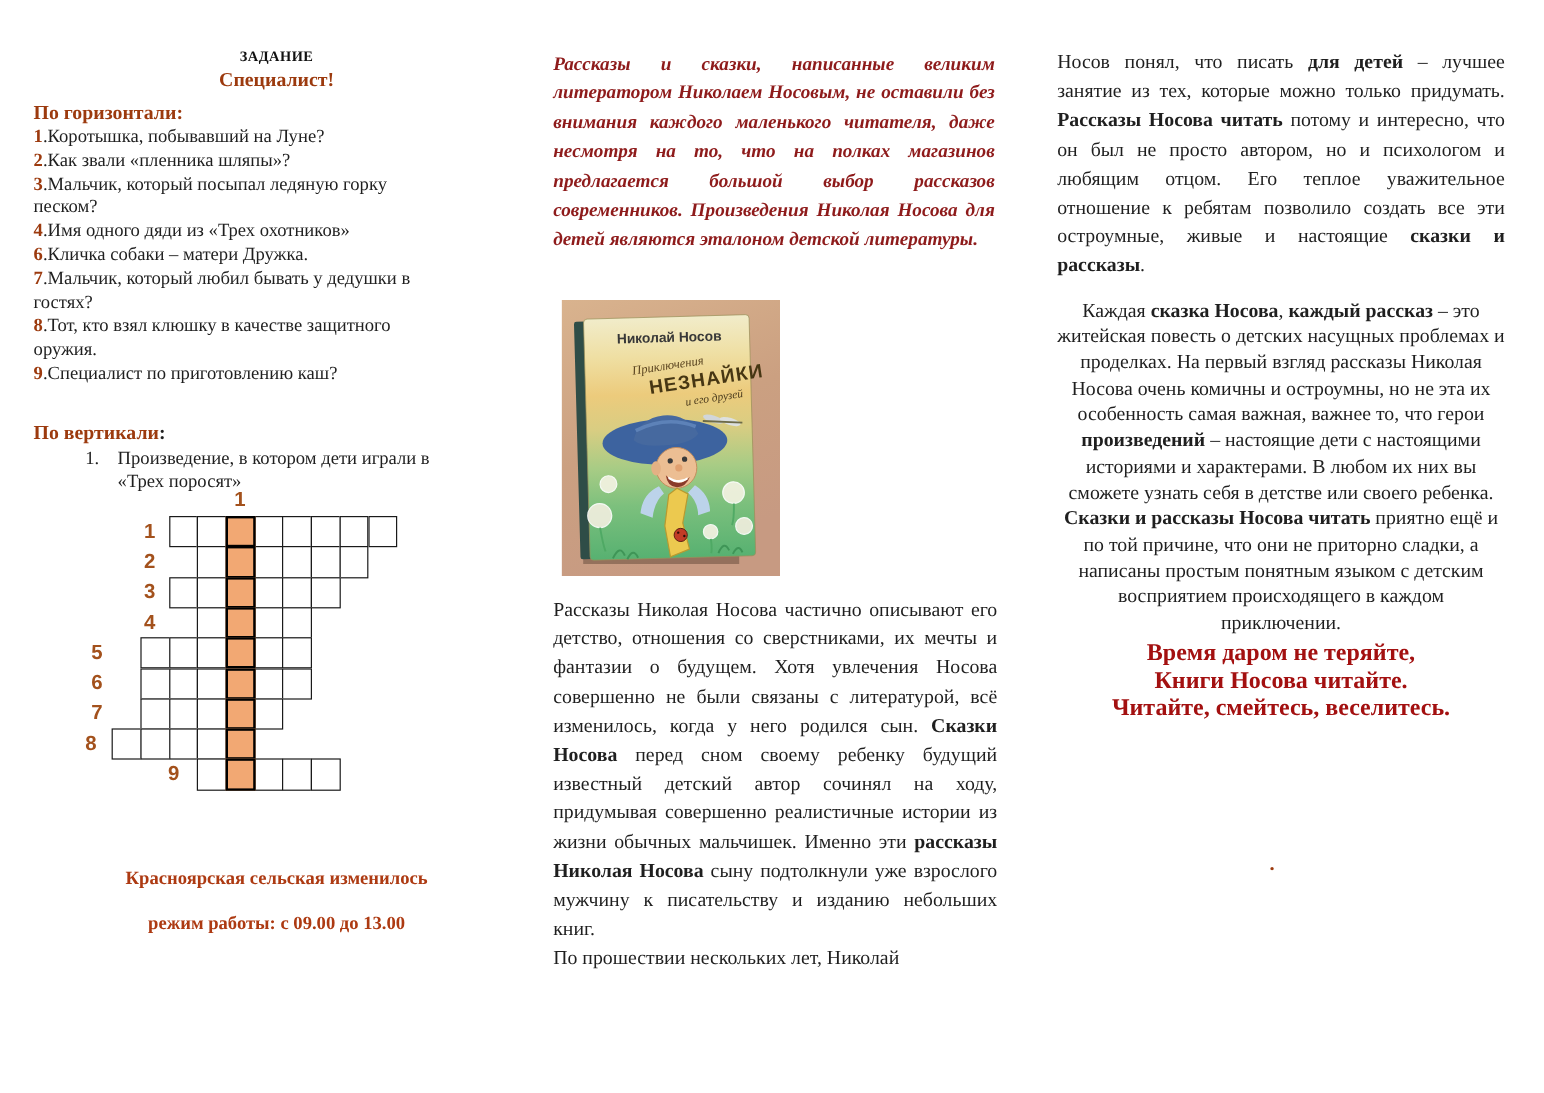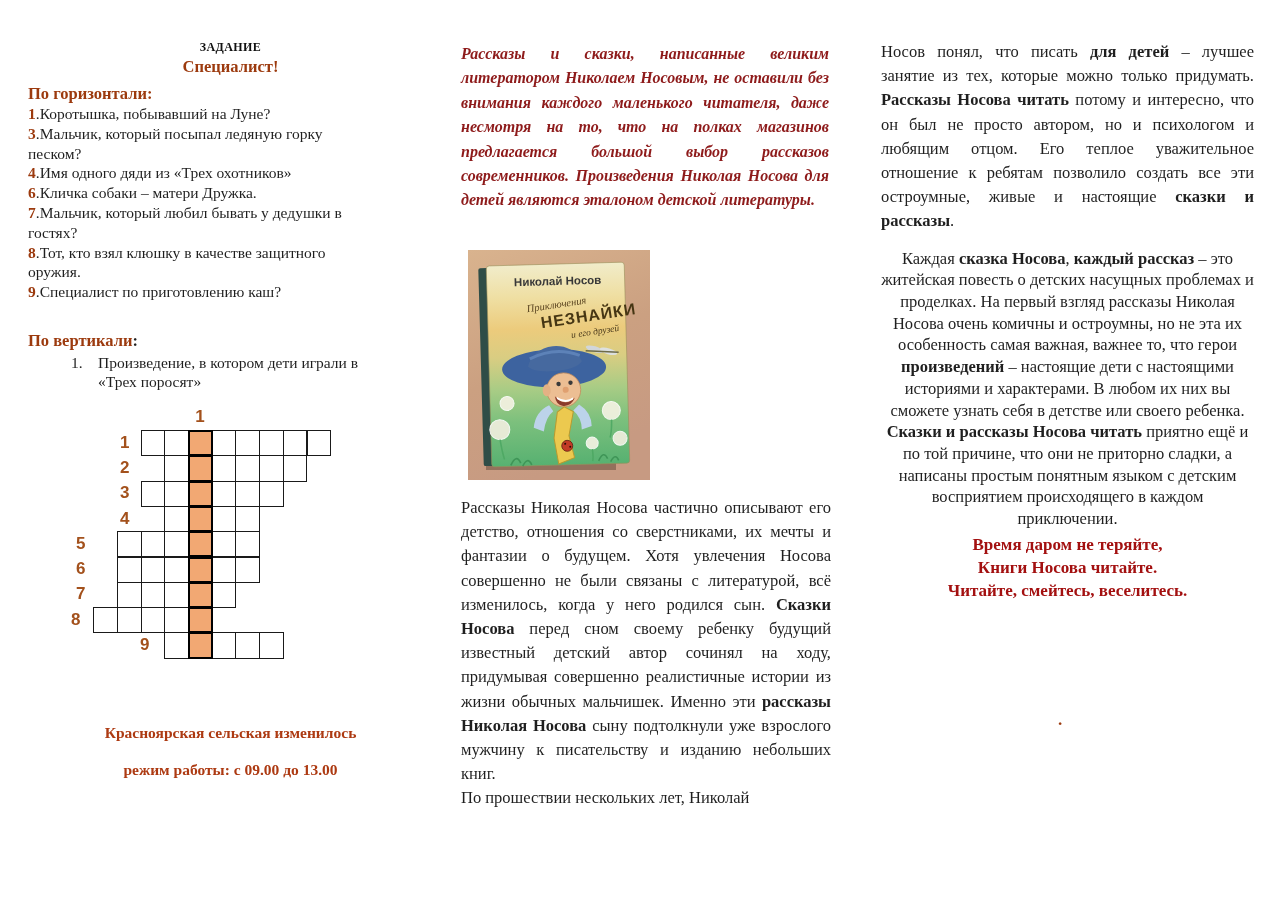--- a/index.html
+++ b/index.html
@@ -45,35 +45,36 @@
   .mid-body{position:absolute;left:461px;top:496px;width:370px;font-size:16.5px;
     line-height:24.2px;text-align:justify;}
   .mid-body p{margin:0;}
   .b{font-weight:bold;}
 
   
   .col-right{position:absolute;left:881px;top:40px;width:373px;}
   .r-p1{margin:0;font-size:16.5px;line-height:24.2px;text-align:justify;}
   .r-p2{margin:14px 0 0 0;font-size:16.5px;line-height:21.7px;text-align:center;}
   .outro{margin-top:3px;text-align:center;color:var(--brightred);font-weight:bold;
-    font-size:17px;line-height:23.2px;}
+    font-size:20px;line-height:23.2px;}
   .stray-dot{position:absolute;left:1058px;top:710px;color:var(--brown);
     font-weight:bold;font-size:17px;}
 </style>
 </head>
 <body>
 
 <div class="page">
 
   <section class="col-left">
     <div class="doc-title">ЗАДАНИЕ</div>
     <div class="doc-subtitle">Специалист!</div>
     <div class="clues-heading">По горизонтали:</div>
     <div id="across">
         <div class="clue"><span class="cnum">1</span><span class="ctext">.Коротышка, побывавший на Луне?</span></div>
+        <div class="clue"><span class="cnum">2</span><span class="ctext">.Как звали «пленника шляпы»?</span></div>
         <div class="clue"><span class="cnum">3</span><span class="ctext">.Мальчик, который посыпал ледяную горку
 песком?</span></div>
         <div class="clue"><span class="cnum">4</span><span class="ctext">.Имя одного дяди из «Трех охотников»</span></div>
         <div class="clue"><span class="cnum">6</span><span class="ctext">.Кличка собаки – матери Дружка.</span></div>
         <div class="clue"><span class="cnum">7</span><span class="ctext">.Мальчик, который любил бывать у дедушки в
 гостях?</span></div>
         <div class="clue"><span class="cnum">8</span><span class="ctext">.Тот, кто взял клюшку в качестве защитного
 оружия.</span></div>
         <div class="clue"><span class="cnum">9</span><span class="ctext">.Специалист по приготовлению каш?</span></div>
       </div>

